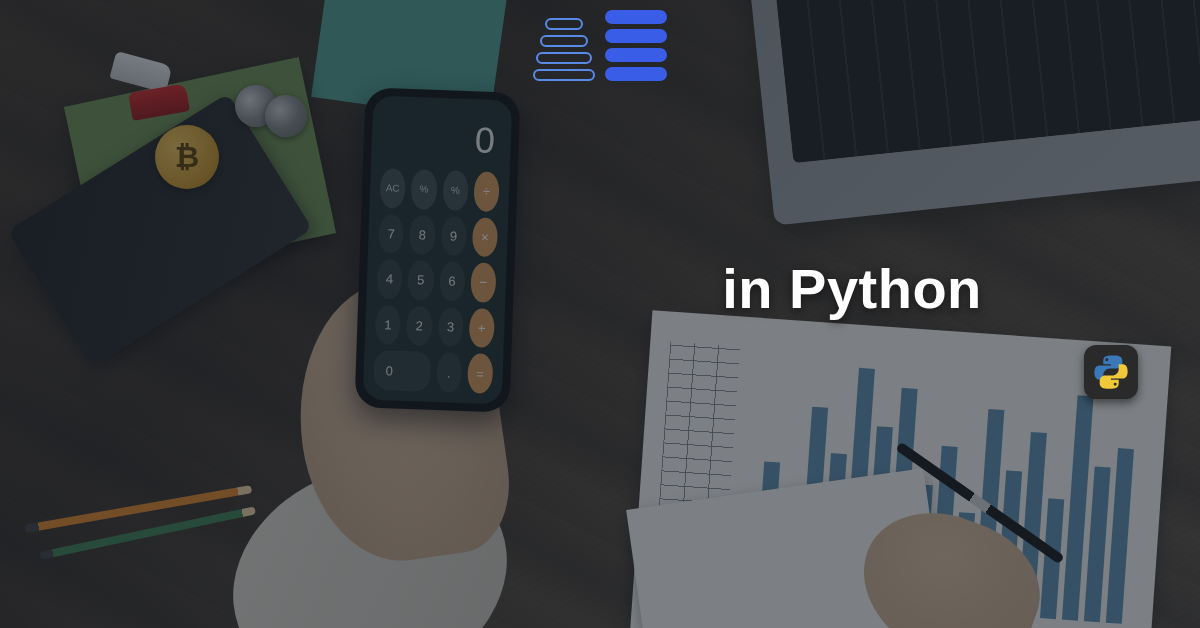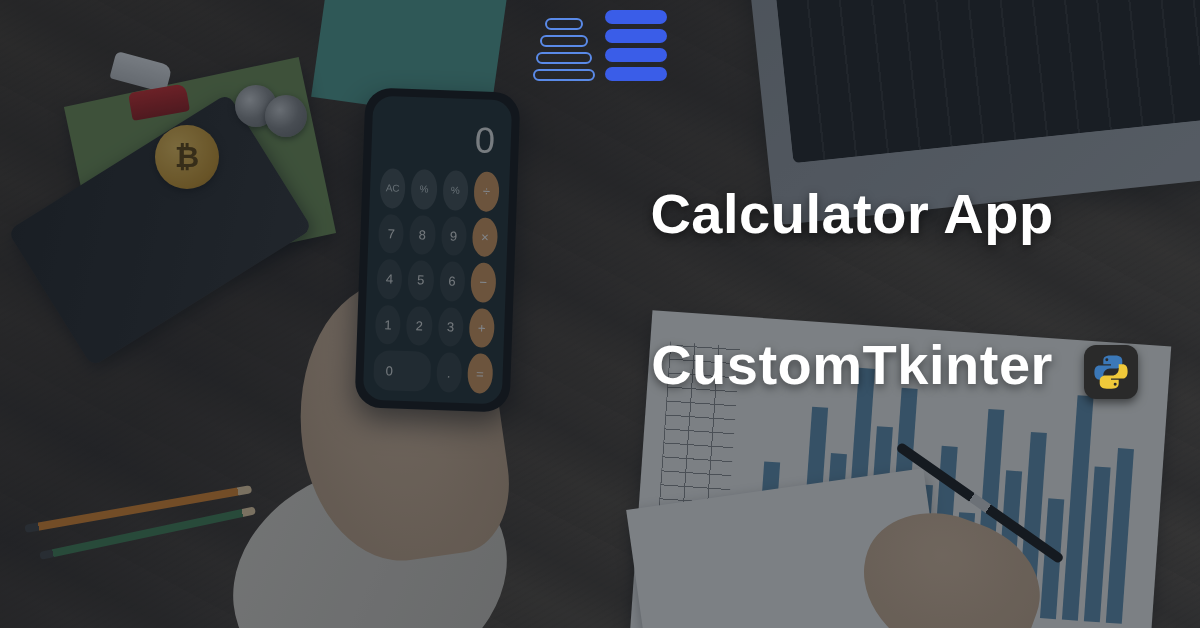--- a/index.html
+++ b/index.html
@@ -373,23 +373,22 @@
       <div class="logo-bar"></div>
       <div class="logo-bar"></div>
       <div class="logo-bar"></div>
       <div class="logo-bar"></div>
     </div>
   </div>
 
   <div class="headline">
     <h1>
       <br>
-      <span>Calculator App</span><br>
       <br>
-      <span>CustomTkinter</span>
+      <span>in Python</span><br>
     </h1>
   </div>
 
   <div class="python-badge">
     <svg viewBox="0 0 64 64">
       <path d="M31 4c-10 0-12 4-12 9v6h13v2H13c-6 0-9 4-9 12s3 12 9 12h6v-8c0-6 5-11 11-11h12c5 0 9-4 9-9V13c0-5-3-9-12-9h-8zm-6 5a2.5 2.5 0 1 1 0 5 2.5 2.5 0 0 1 0-5z" fill="#3b78b8"></path>
       <path d="M33 60c10 0 12-4 12-9v-6H32v-2h19c6 0 9-4 9-12s-3-12-9-12h-6v8c0 6-5 11-11 11H22c-5 0-9 4-9 9v4c0 5 3 9 12 9h8zm6-5a2.5 2.5 0 1 1 0-5 2.5 2.5 0 0 1 0 5z" fill="#f0c93a"></path>
     </svg>
   </div>
 </div>

